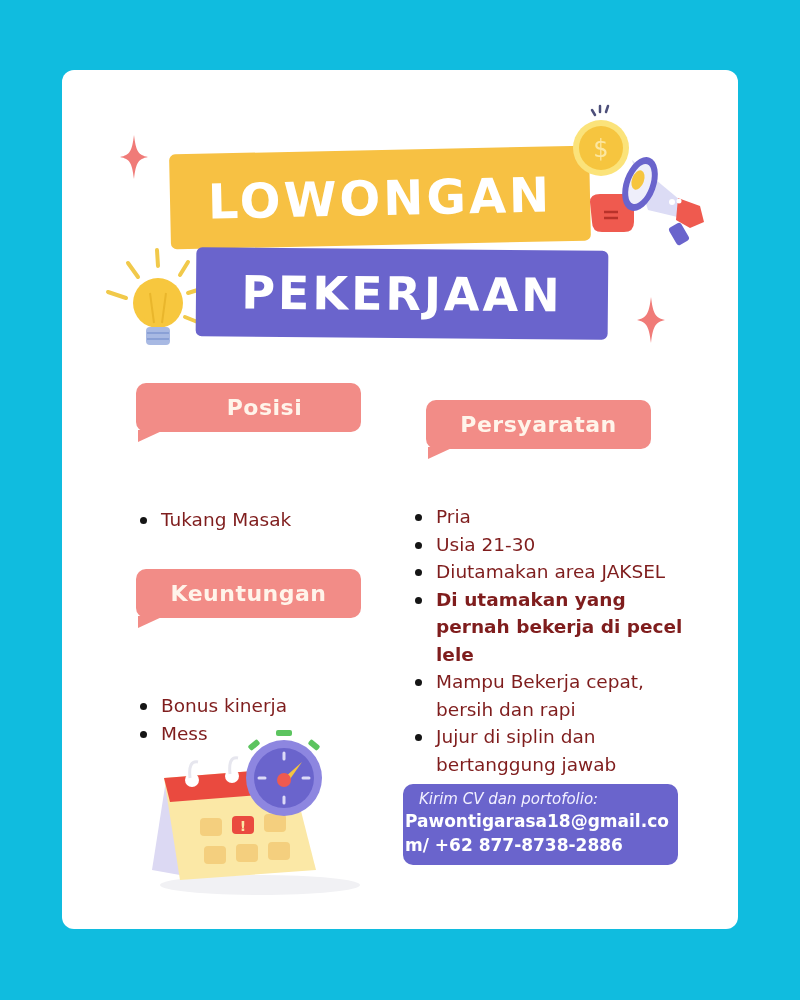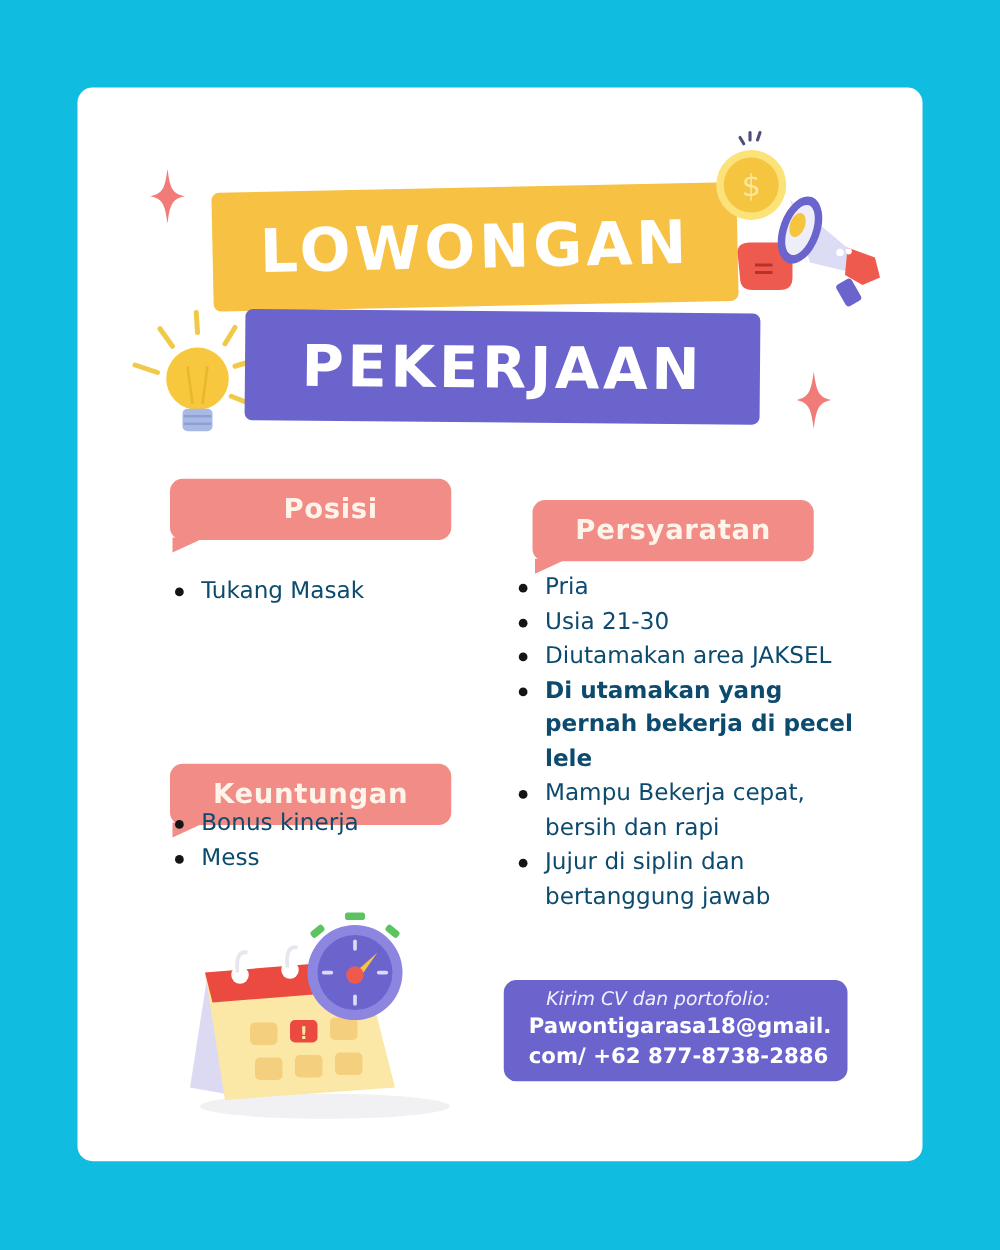--- a/index.html
+++ b/index.html
@@ -57,44 +57,45 @@
       position: absolute;
       left: 2px; bottom: -10px;
       width: 0; height: 0;
       border-top: 12px solid #f28c87;
       border-right: 26px solid transparent;
     }
 
     ul.list {
       position: absolute;
       list-style: none;
-      color: #0c4a6e;
+      color: #7f1d1d;
       font-size: 18.5px;
       line-height: 27.5px;
+      margin-top: 47px;
     }
     ul.list li {
       position: relative;
       padding-left: 25px;
     }
     ul.list li::before {
       content: "";
       position: absolute;
       left: 4px; top: 11px;
       width: 7px; height: 7px;
       background: #151515;
       border-radius: 50%;
     }
 
     .contact {
       position: absolute;
       left: 403px; top: 784px; width: 275px; height: 81px;
       background: #6a64cc;
       border-radius: 10px;
       color: #ffffff;
-      padding: 6px 8px 0 20px;
+      padding: 6px 8px 0 2px;
     }
     .contact .note {
       font-style: italic;
       font-size: 15px;
       padding-left: 14px;
       line-height: 19px;
       color: #f2f0ff;
     }
     .contact .info {
       font-weight: bold;
@@ -179,21 +180,21 @@
 </div>
 <ul class="list" style="left:411px;top:456px;width:300px;">
   <li>Pria</li>
   <li>Usia 21-30</li>
   <li>Diutamakan area JAKSEL</li>
   <li style="width:290px;font-weight:bold;">Di utamakan yang pernah bekerja di pecel lele</li>
   <li style="width:290px;">Mampu Bekerja cepat, bersih dan rapi</li>
   <li style="width:240px;">Jujur di siplin dan bertanggung jawab</li>
 </ul>
 
-<div class="bubble" style="left:136px;top:569px;width:225px;height:49px;margin-top:42px;">
+<div class="bubble" style="left:136px;top:569px;width:225px;height:49px;">
   <span>Keuntungan</span>
 </div>
 <ul class="list" style="left:136px;top:645px;width:250px;">
   <li>Bonus kinerja</li>
   <li>Mess</li>
 </ul>
 
 <svg class="abs" style="left:140px;top:730px" width="240" height="170" viewBox="0 0 240 170">
   <ellipse cx="120" cy="155" rx="100" ry="10" fill="#f1f1f4"></ellipse>
 

